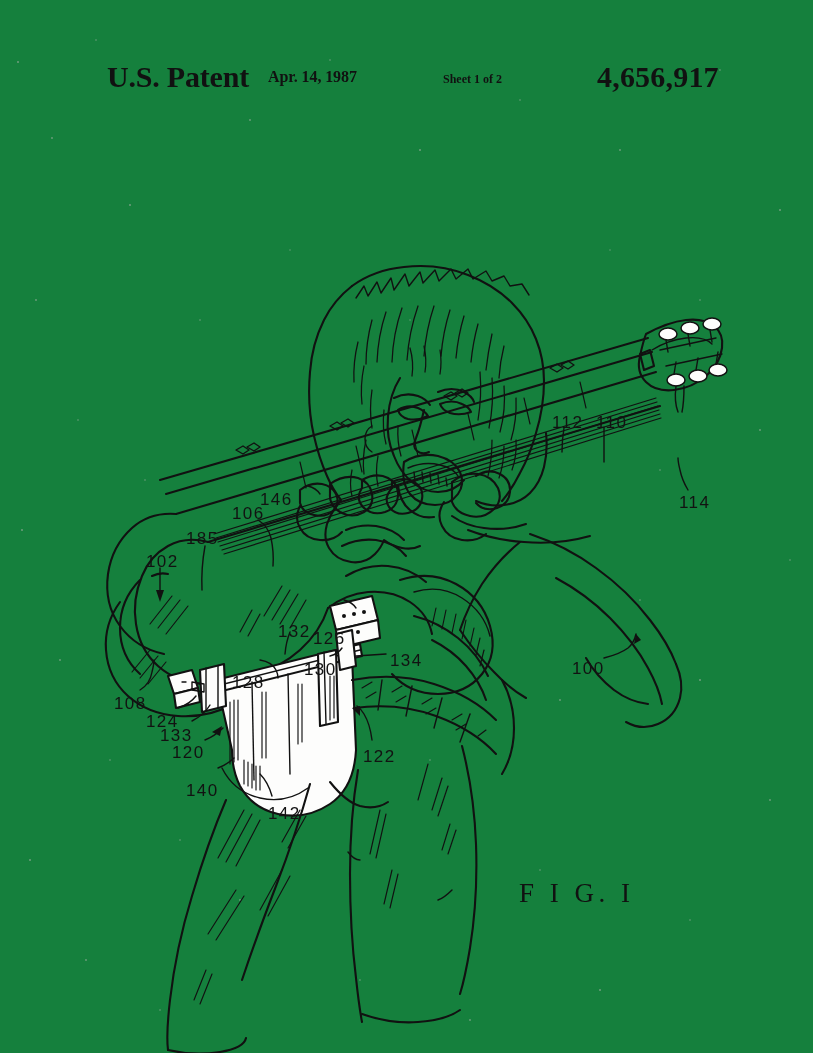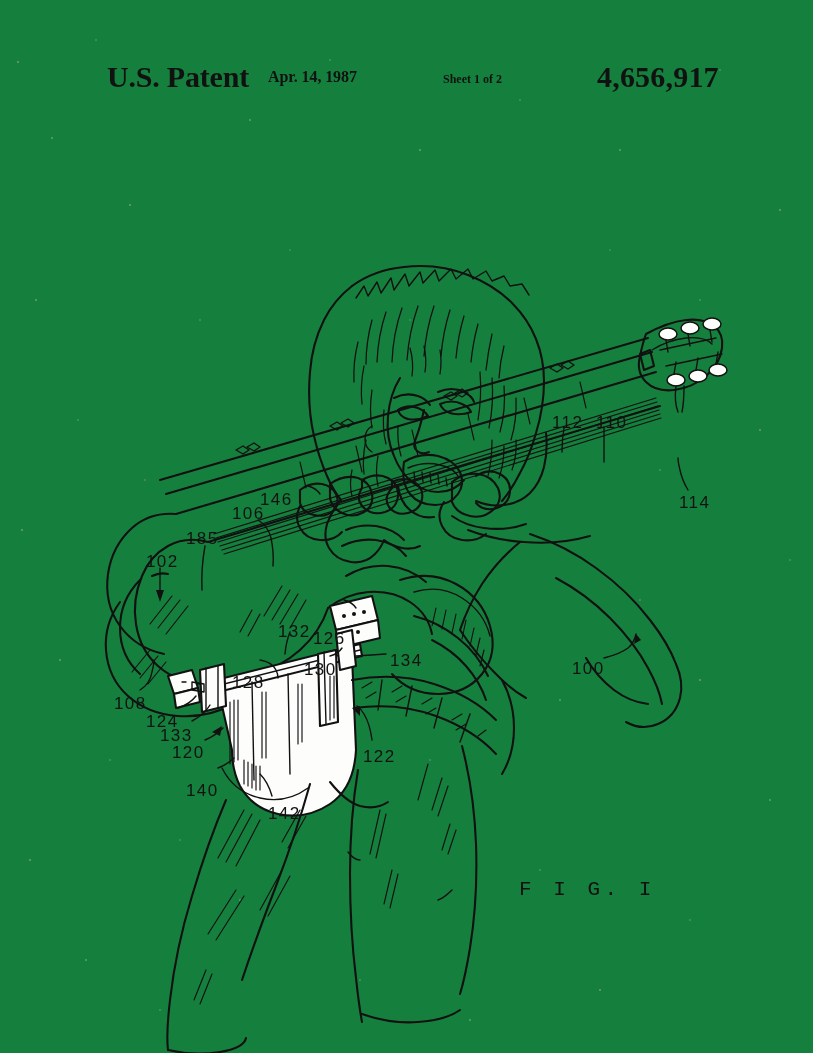--- a/index.html
+++ b/index.html
@@ -81,22 +81,22 @@
     display: block;
     width: 813px;
     height: 943px;
   }
 
   
   #fig-caption {
     position: absolute;
     left: 519px;
     top: 768px;
-    font-family: Liberation Mono, monospace;
-    font-size: 21px;
+    font-family: Liberation Serif, serif;
+    font-size: 27px;
     letter-spacing: 4.5px;
     color: #111;
     white-space: nowrap;
   }
 
   
   .ref {
     position: absolute;
     font-family: "Liberation Sans", "DejaVu Sans", sans-serif;
     font-size: 17px;

